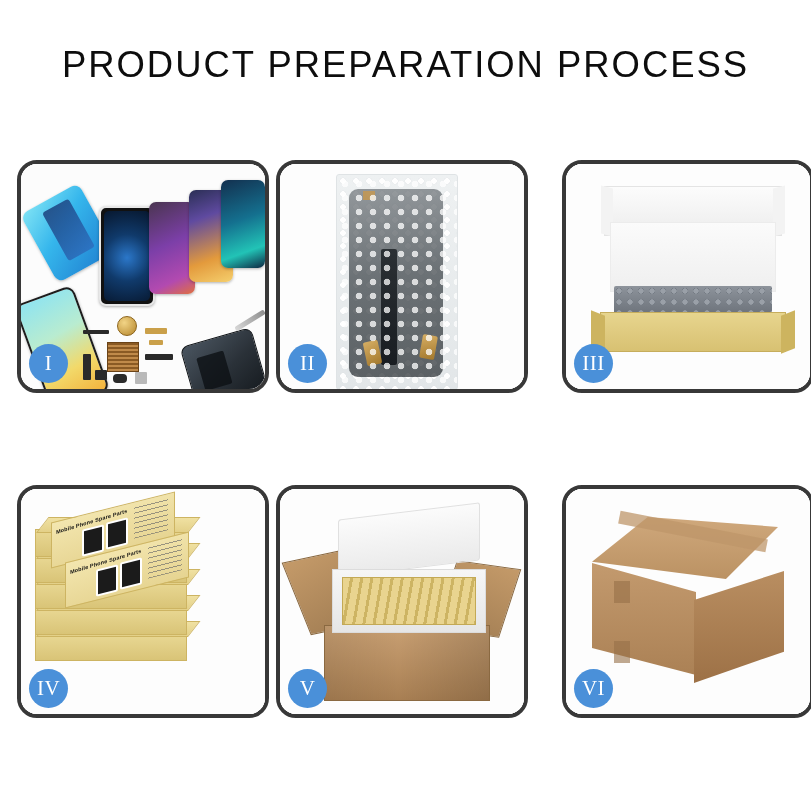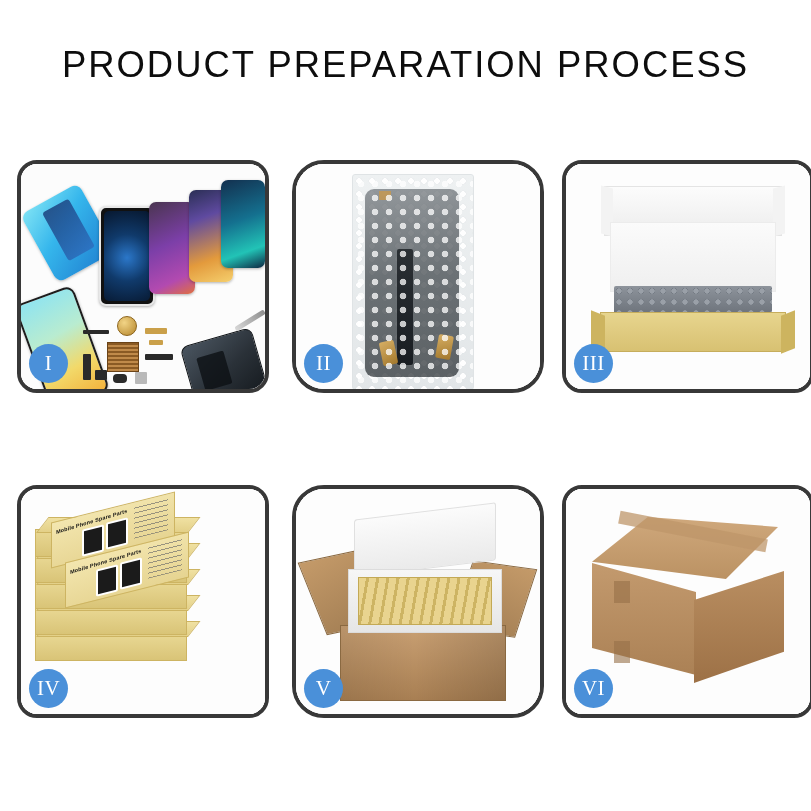--- a/index.html
+++ b/index.html
@@ -28,21 +28,21 @@
   .grid{position:absolute;left:0;top:160px;width:811px;}
   .row{position:relative;height:233px;}
   .row.row2{margin-top:92px;}
 
   .panel{
     position:absolute;top:0;width:252px;height:233px;
     border:4px solid #383838;border-radius:20px;
     background:#fdfdfd;box-sizing:border-box;overflow:hidden;
   }
   .panel.c1{left:17px;}
-  .panel.c2{left:292px;border-radius:32px;}
+  .panel.c2{left:276px;}
   .panel.c3{left:562px;}
 
   .stage{position:absolute;inset:0;overflow:hidden;background:#fdfdfd;}
 
   .badge{
     position:absolute;left:8px;bottom:6px;
     width:39px;height:39px;border-radius:50%;
     background:#4a90d9;color:#fff;z-index:40;
     display:flex;align-items:center;justify-content:center;
     font-family:"Liberation Serif",serif;

